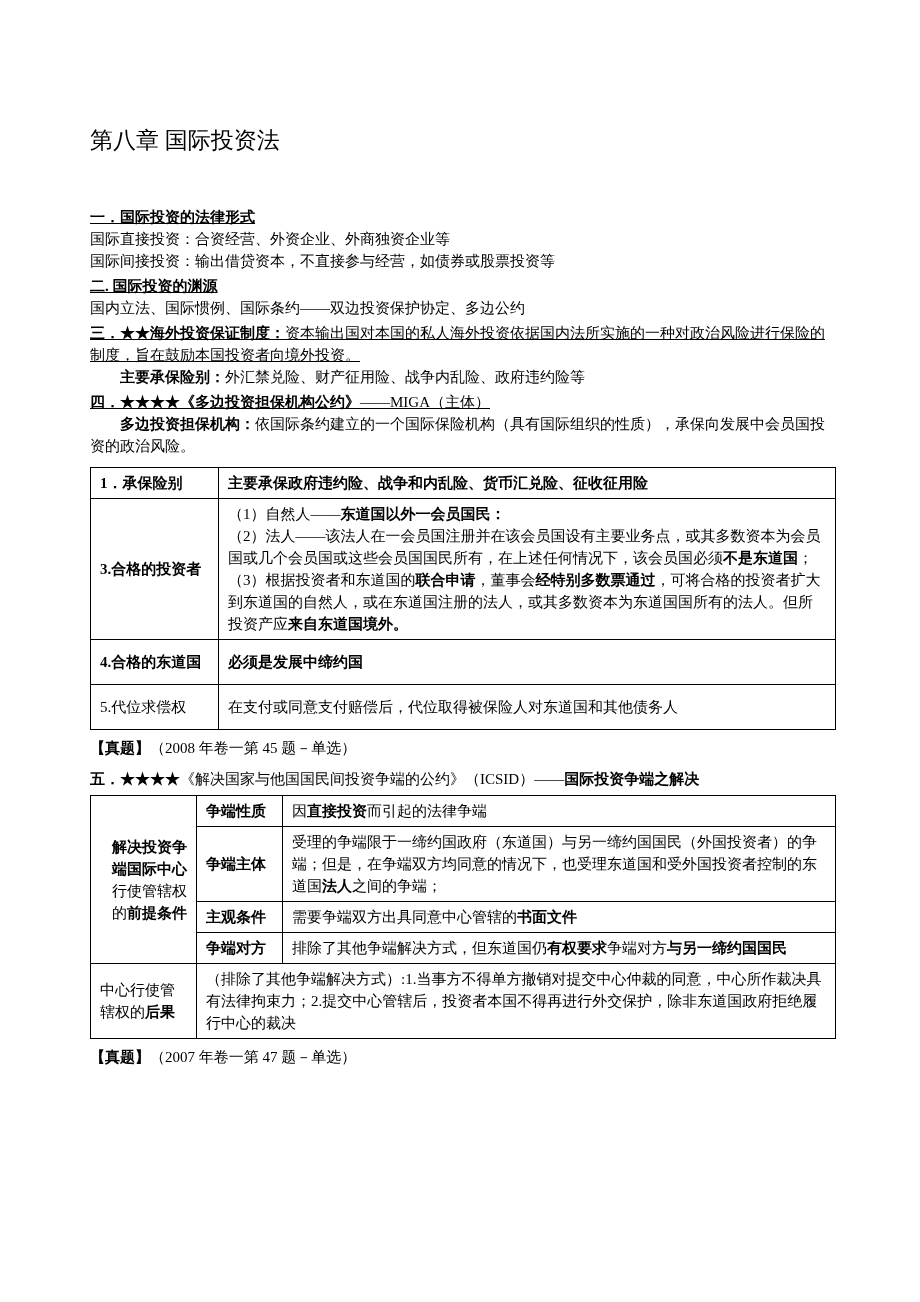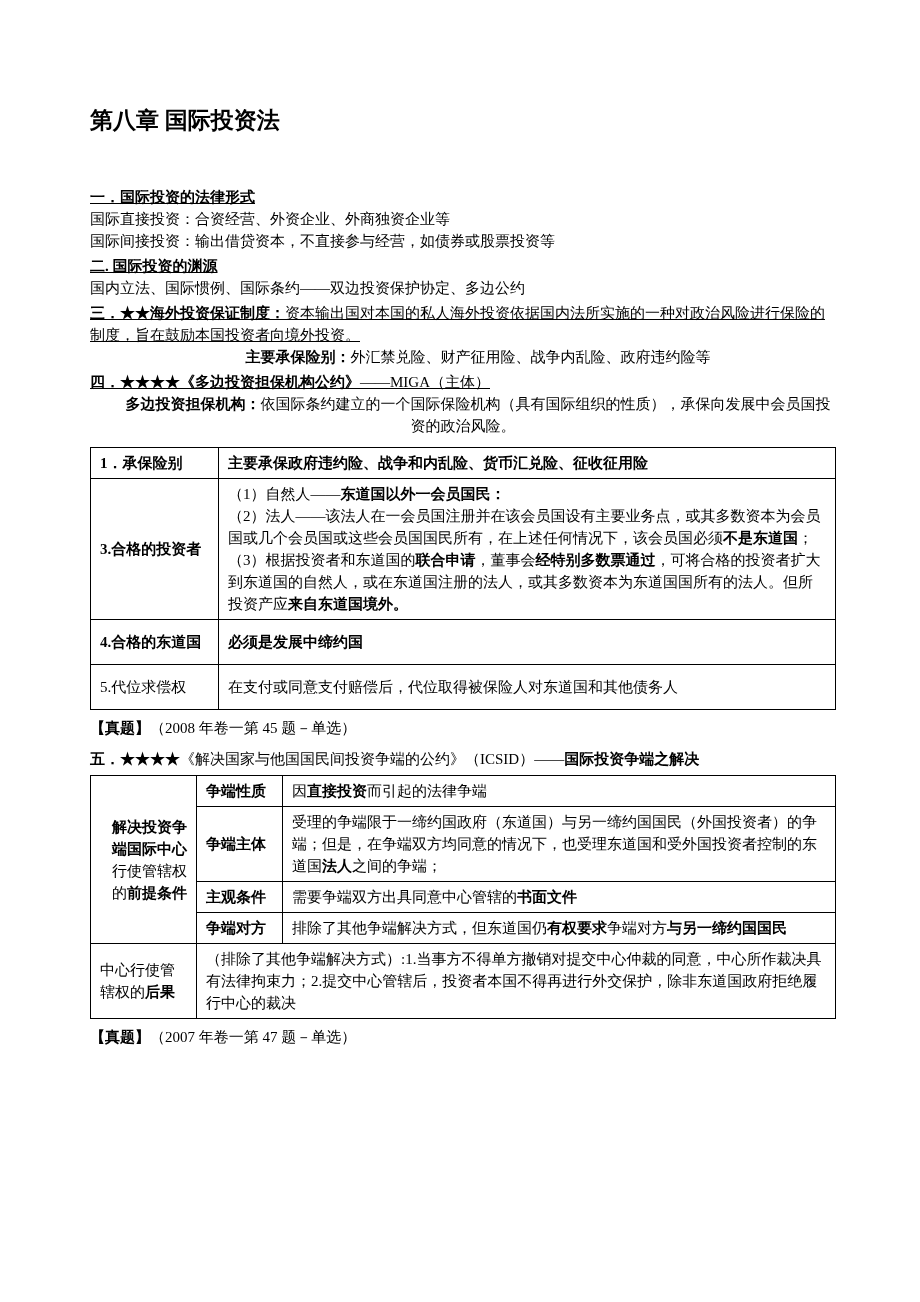--- a/index.html
+++ b/index.html
@@ -11,28 +11,29 @@
     color: #000;
     font-family: "Liberation Serif", "DejaVu Serif", serif;
     font-size: 15px;
     line-height: 22px;
   }
   .page { padding: 106px 84px 0 90px; }
 
   h1.doc-title {
     font-size: 23px;
     line-height: 30px;
-    font-weight: bold;
+    font-weight: normal;
     margin-bottom: 50px;
+    margin-top: 20px;
   }
 
   p { margin: 0; }
   p.sect { margin-top: 3px; text-decoration: underline; }
   .b { font-weight: bold; }
-  .indent { text-indent: 2em; text-align: center; }
+  .indent { text-indent: 2em; }
 
   table {
     border-collapse: collapse;
     width: 100%;
     table-layout: fixed;
   }
   .t1 { margin-top: 10px; }
   .t2 { margin-top: 4px; }
   td {
     border: 1px solid #000;

